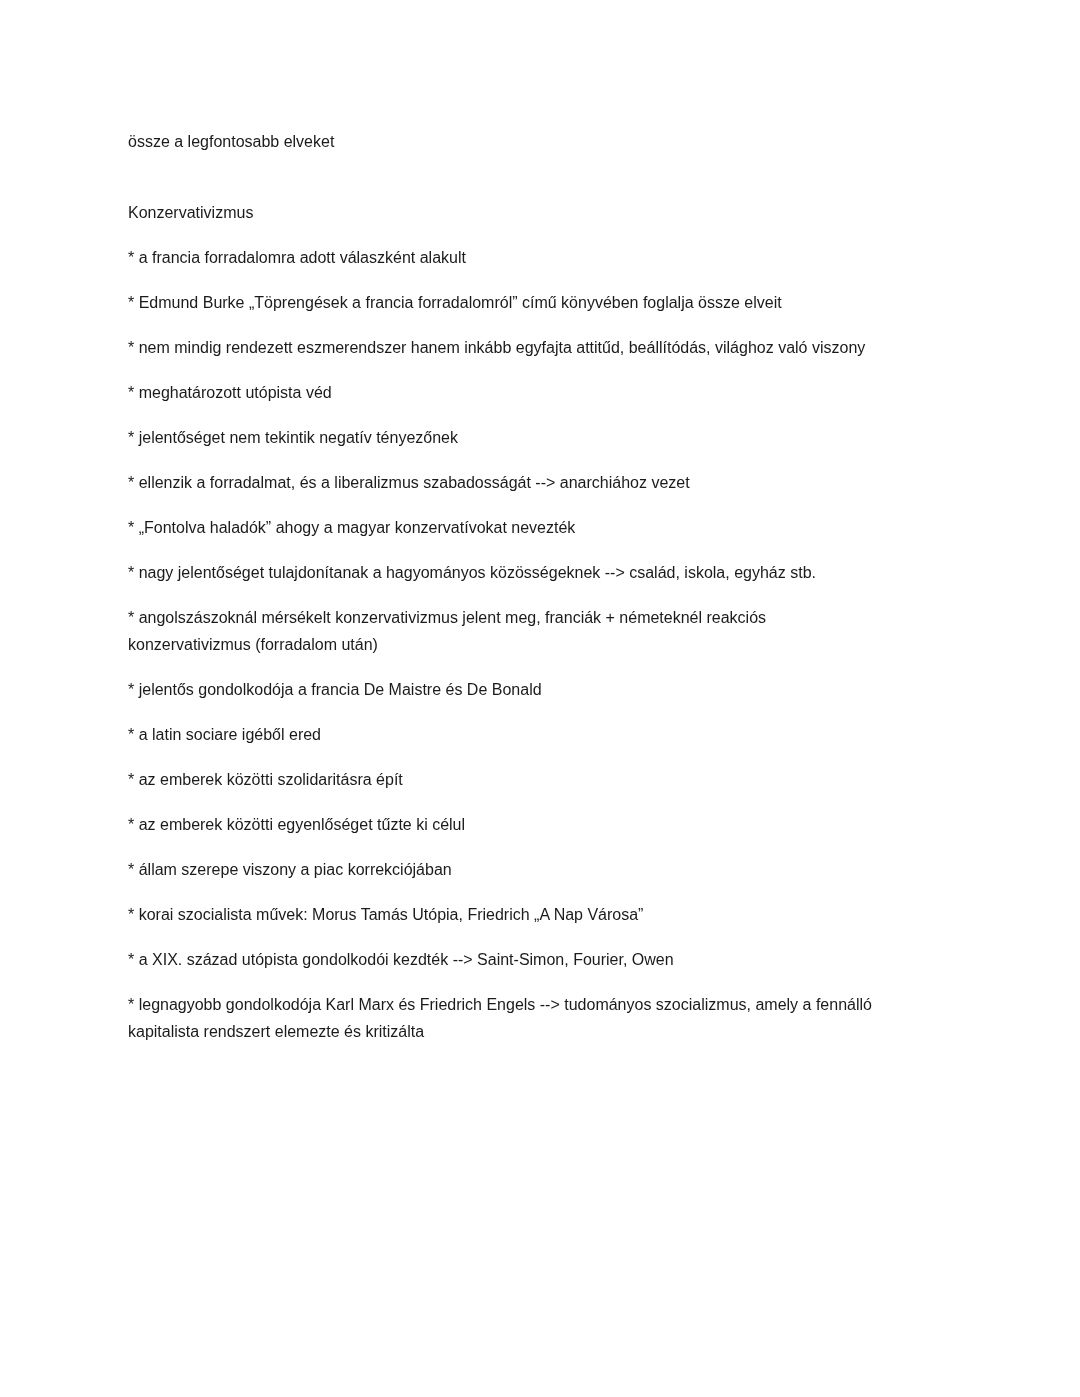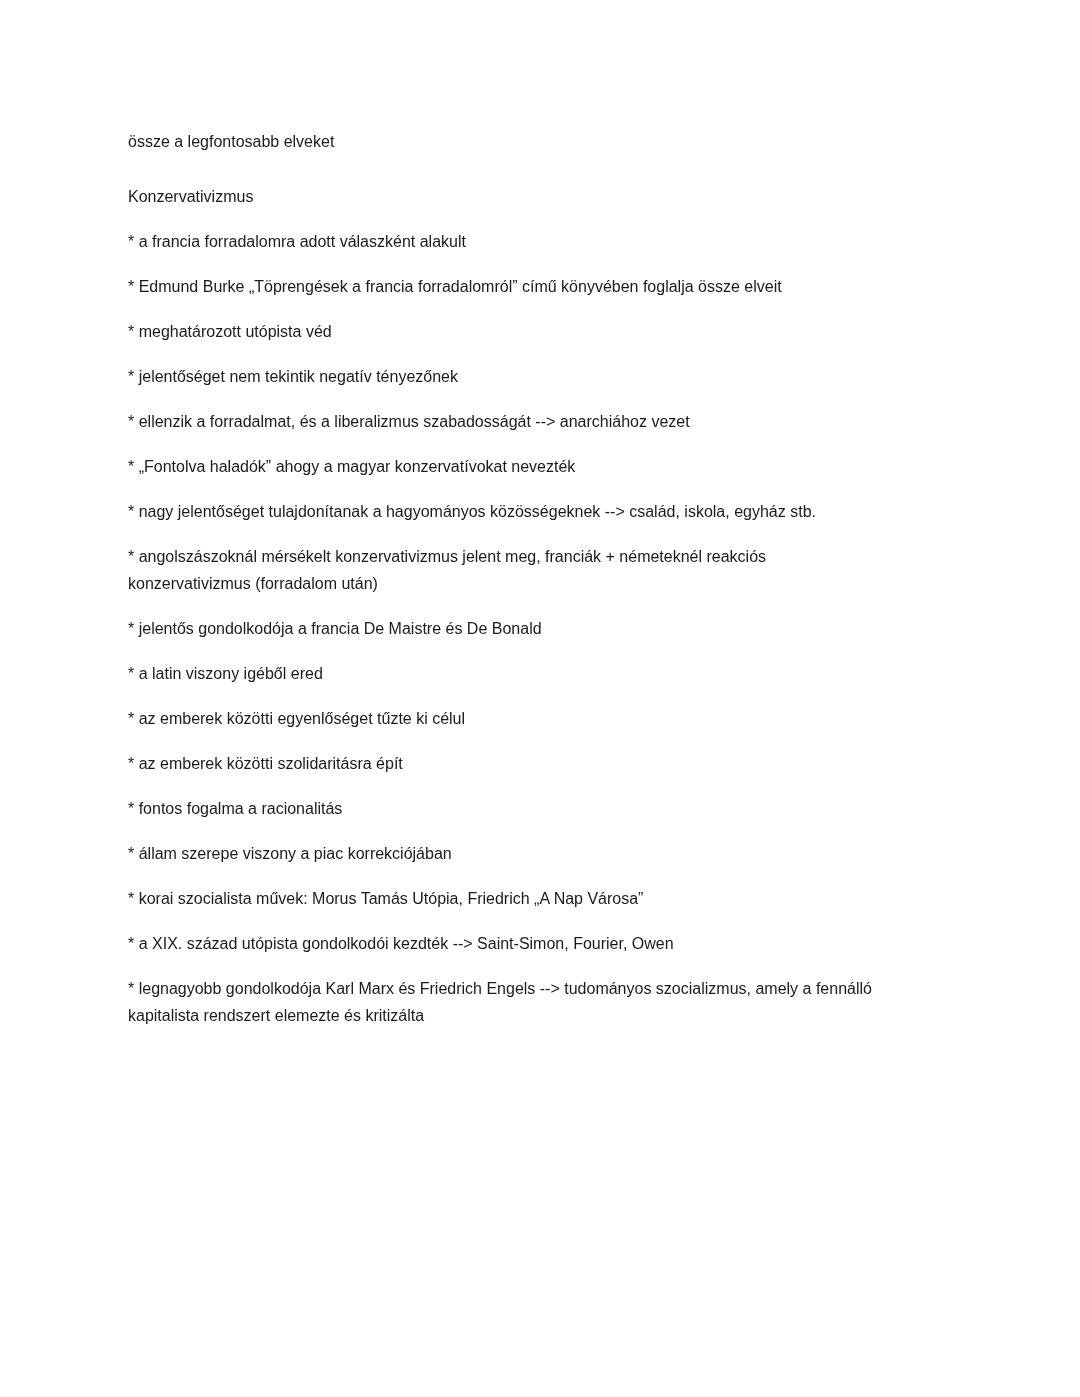--- a/index.html
+++ b/index.html
@@ -20,47 +20,47 @@
       overflow: hidden;
     }
     .para {
       margin: 0 0 18px 0;
       line-height: 27px;
       max-width: 832px;
       white-space: pre-wrap;
       font-weight: 400;
     }
     .section-title {
-      margin-top: 28px;
+      margin-top: 44px;
       margin-bottom: 18px;
     }
     .continuation {
       margin-bottom: 18px;
     }
   </style>
 </head>
 <body>
 
 <div class="page">
   <p class="para continuation">össze a legfontosabb elveket</p>
   <div id="sections">
       <p class="para section-title">Konzervativizmus</p>
       <p class="para bullet">* a francia forradalomra adott válaszként alakult</p>
       <p class="para bullet">* Edmund Burke „Töprengések a francia forradalomról” című könyvében foglalja össze elveit</p>
+      <p class="para bullet">* nem mindig rendezett eszmerendszer hanem inkább egyfajta attitűd, beállítódás, világhoz való viszony</p>
       <p class="para bullet">* meghatározott utópista véd</p>
       <p class="para bullet">* jelentőséget nem tekintik negatív tényezőnek</p>
       <p class="para bullet">* ellenzik a forradalmat, és a liberalizmus szabadosságát --&gt; anarchiához vezet</p>
       <p class="para bullet">* „Fontolva haladók” ahogy a magyar konzervatívokat nevezték</p>
       <p class="para bullet">* nagy jelentőséget tulajdonítanak a hagyományos közösségeknek --&gt; család, iskola, egyház stb.</p>
       <p class="para bullet">* angolszászoknál mérsékelt konzervativizmus jelent meg, franciák + németeknél reakciós
 konzervativizmus (forradalom után)</p>
       <p class="para bullet">* jelentős gondolkodója a francia De Maistre és De Bonald</p>
-      <p class="para bullet">* a latin viszony igéből ered</p>
+      <p class="para bullet">* a latin sociare igéből ered</p>
+      <p class="para bullet">* az emberek közötti szolidaritásra épít</p>
       <p class="para bullet">* az emberek közötti egyenlőséget tűzte ki célul</p>
-      <p class="para bullet">* az emberek közötti szolidaritásra épít</p>
-      <p class="para bullet">* fontos fogalma a racionalitás</p>
       <p class="para bullet">* állam szerepe viszony a piac korrekciójában</p>
       <p class="para bullet">* korai szocialista művek: Morus Tamás Utópia, Friedrich „A Nap Városa”</p>
       <p class="para bullet">* a XIX. század utópista gondolkodói kezdték --&gt; Saint-Simon, Fourier, Owen</p>
       <p class="para bullet">* legnagyobb gondolkodója Karl Marx és Friedrich Engels --&gt; tudományos szocializmus, amely a fennálló
 kapitalista rendszert elemezte és kritizálta</p>
     </div>
 </div>
 
 </body></html>

